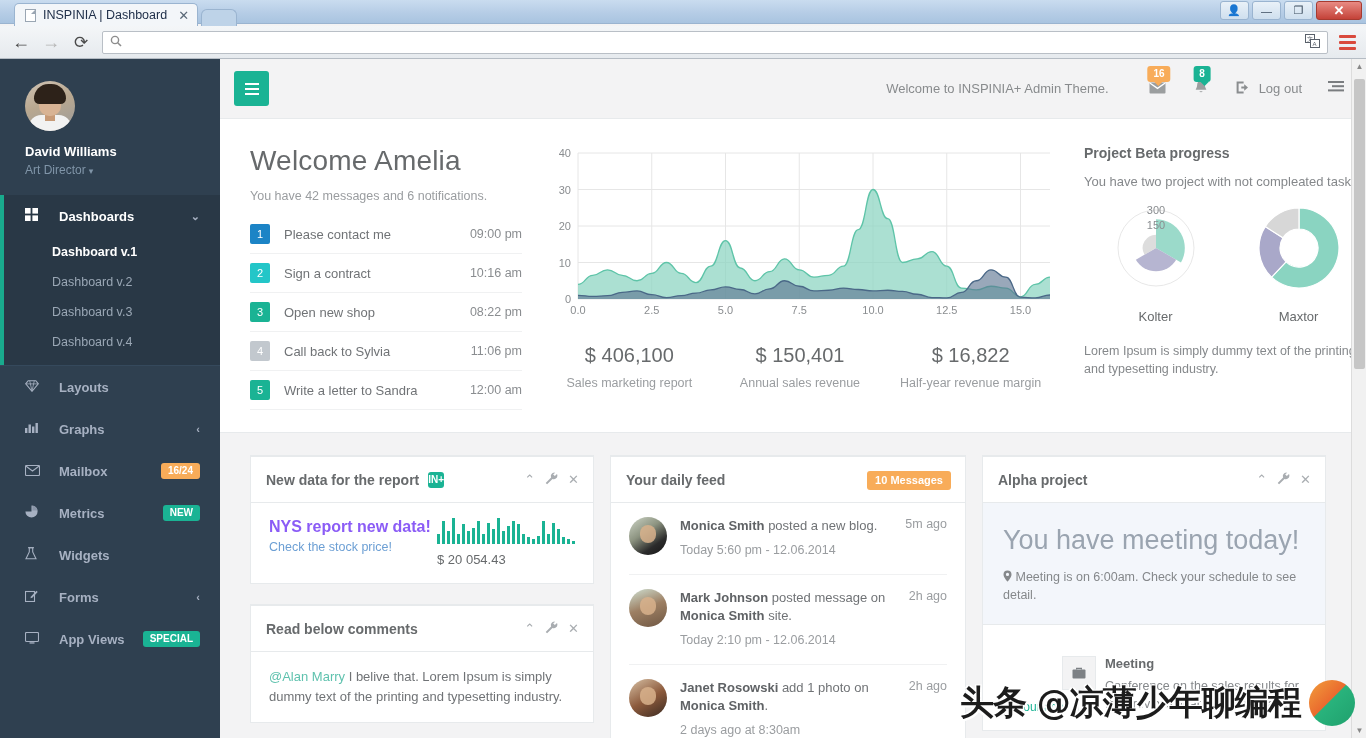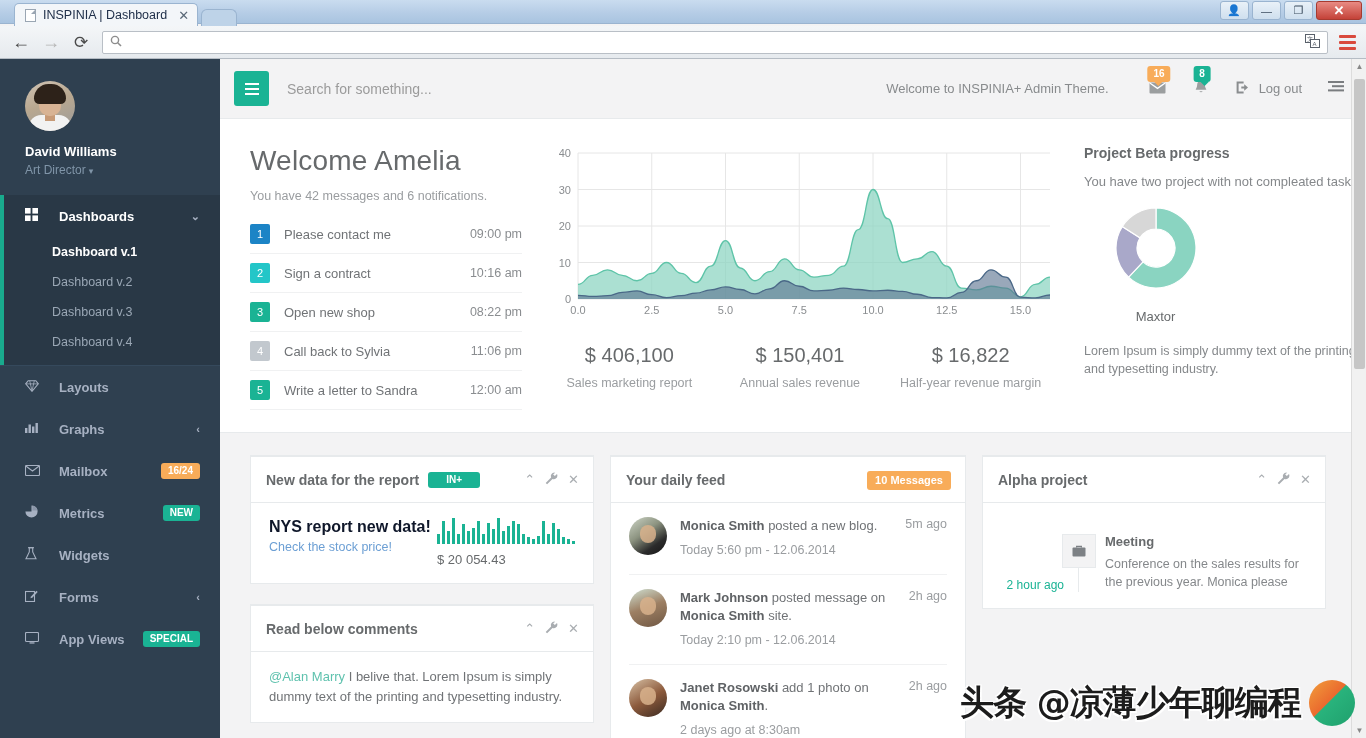--- a/index.html
+++ b/index.html
@@ -212,27 +212,27 @@
   .ibox { background: #fff; border: 1px solid #e7eaec; border-top: 2px solid #e7eaec; margin-bottom: 20px; }
   .ibox-title {
     padding: 13px 14px 12px 15px; border-bottom: 1px solid #e7eaec;
     display: flex; align-items: center; gap: 9px; min-height: 46px;
   }
   .ibox-title h5 { font-size: 14px; font-weight: bold; color: #676a6c; }
   .ibox-tools { margin-left: auto; display: flex; gap: 10px; color: #a9adb1; font-size: 13px; }
   .ibox-tools span { cursor: pointer; }
   .label-badge {
     font-size: 10px; font-weight: bold; color: #fff; background: #1ab394;
-    padding: 3px 18px; border-radius: 3px; line-height: 1;
+    padding: 3px 0; border-radius: 3px; line-height: 1;
   }
   .label-badge.warning { background: #f8ac59; font-size: 11px; padding: 4px 8px; }
   .ibox-content { padding: 15px 18px 16px; }
 
   .report-row { display: flex; align-items: flex-start; }
-  .report-left h2 { font-size: 16px; font-weight: bold; color: #0f172a; }
+  .report-left h2 { font-size: 16px; font-weight: bold; color: #8b5cf6; }
   .report-left a { display: block; font-size: 12.5px; color: #6c9fd4; margin-top: 4px; text-decoration: none; cursor: pointer; }
   .report-right { margin-left: auto; }
   .spark { display: flex; align-items: flex-end; gap: 2px; height: 26px; }
   .spark i { width: 3px; background: #1ab394; display: block; }
   .report-amount { font-size: 13px; color: #676a6c; margin-top: 8px; }
 
   .comment-text { font-size: 13px; color: #707376; line-height: 1.5; }
   .comment-text .mention { color: #5fc2ae; }
 
   .feed-item { display: flex; gap: 13px; padding: 14px 0; border-bottom: 1px solid #f0f1f2; }
@@ -450,21 +450,20 @@
   </div>
 
   <div id="content">
 
     <div id="navbar">
       <div class="hamburger-btn">
           <i></i>
           <i></i>
           <i></i>
         </div>
-      <input class="search-input" value="" placeholder="Search for something..." style="">
       <div class="nav-right">
         <span class="welcome-msg">Welcome to INSPINIA+ Admin Theme.</span>
         <span class="nav-ico-wrap">
           <svg width="17" height="12" viewBox="0 0 17 12">
               <rect x="0.5" y="0.5" width="16" height="11" rx="1" fill="#9b9e9f"></rect>
               <path d="M0.8 1 8.5 6.4 16.2 1" fill="none" stroke="#fff" stroke-width="1.3"></path>
             </svg>
           <span class="count-badge warning">16</span>
         </span>
         <span class="nav-ico-wrap">
@@ -575,20 +574,31 @@
             <div class="v">$ 16,822</div>
             <div class="l">Half-year revenue margin</div>
           </div>
         </div>
       </div>
 
       <div class="hero-right">
         <div class="hr-title">Project Beta progress</div>
         <div class="hr-text">You have two project with not compleated task.</div>
         <div class="pies">
+          <div class="pie-cell">
+            <svg id="pie-kolter-svg" width="110" height="100" viewBox="0 0 110 100">
+                <circle cx="55" cy="48" r="38" fill="none" stroke="#e8e8e8" stroke-width="1"></circle>
+                <path d="M55,48 L55,19.183333333333334 A28.816666666666666,28.816666666666666 0 0 1 79.95596538572158,62.40833333333333 Z" fill="#8ad4c1" fill-opacity="0.85"></path>
+                <path d="M55,48 L75.15674127308282,59.6375 A23.275000000000002,23.275000000000002 0 0 1 34.843258726917185,59.6375 Z" fill="#a9a8c9" fill-opacity="0.85"></path>
+                <path d="M55,48 L43.481862129666965,54.65 A13.3,13.3 0 0 1 55,34.7 Z" fill="#d7d7d7" fill-opacity="0.85"></path>
+                <text x="55" y="14" font-size="11" fill="#8a8d90" text-anchor="middle" font-family="Liberation Sans, sans-serif">300</text>
+                <text x="55" y="29" font-size="11" fill="#8a8d90" text-anchor="middle" font-family="Liberation Sans, sans-serif">150</text>
+              </svg>
+            <div class="pie-label">Kolter</div>
+          </div>
           <div class="pie-cell">
             <svg id="pie-maxtor-svg" width="110" height="100" viewBox="0 0 110 100">
                 <path d="M55,8 A40,40 0 1 1 27.618115762852465,77.15874509685648 L41.99360498735492,61.85040392100682 A19,19 0 1 0 55,29 Z" fill="#8ad4c1" stroke="#fff" stroke-width="1.2"></path>
                 <path d="M27.618115762852465,77.15874509685648 A40,40 0 0 1 21.226882979919395,26.56692820084014 L38.95776941546171,37.819290895399064 A19,19 0 0 0 41.99360498735492,61.85040392100682 Z" fill="#a9a8c9" stroke="#fff" stroke-width="1.2"></path>
                 <path d="M21.226882979919395,26.56692820084014 A40,40 0 0 1 54.99999999999999,8 L55,29 A19,19 0 0 0 38.95776941546171,37.819290895399064 Z" fill="#d7d7d7" stroke="#fff" stroke-width="1.2"></path>
               </svg>
             <div class="pie-label">Maxtor</div>
           </div>
         </div>
         <div class="hr-foot">Lorem Ipsum is simply dummy text of the printing and typesetting industry.</div>
@@ -719,20 +729,31 @@
             <span class="ibox-tools">
               <span>⌃</span>
               <span>
                 <svg width="13" height="13" viewBox="0 0 13 13">
                     <path d="M9.3 0.6a3.5 3.5 0 0 0-3.2 4.9L0.7 10.9l1.4 1.4 5.4-5.4a3.5 3.5 0 0 0 4.9-3.2 3.5 3.5 0 0 0-.4-1.6L9.8 3.9 8.1 2.2 10 0.9a3.5 3.5 0 0 0-.7-.3z" fill="#a9adb1"></path>
                   </svg>
               </span>
               <span>✕</span>
             </span>
           </div>
+          <div class="alpha-hero">
+            <h1>You have meeting today!</h1>
+            <p>
+              <span>
+                <svg width="9" height="12" viewBox="0 0 9 12" style="vertical-align:-1px">
+                    <path d="M4.5 0.4a4 4 0 0 0-4 4c0 3 4 7.2 4 7.2s4-4.2 4-7.2a4 4 0 0 0-4-4zm0 5.6a1.6 1.6 0 1 1 0-3.2 1.6 1.6 0 0 1 0 3.2z" fill="#85888b"></path>
+                  </svg>
+              </span>
+              <span>Meeting is on 6:00am. Check your schedule to see detail.</span>
+            </p>
+          </div>
           <div class="ibox-content">
             <div class="timeline-row">
               <div class="tl-left">
                 <div class="tl-ico">
                   <svg width="14" height="12" viewBox="0 0 14 12">
                       <rect x="0.5" y="2.5" width="13" height="9" rx="1" fill="#7d8185"></rect>
                       <path d="M4.6 2.5V1.3h4.8v1.2" fill="none" stroke="#7d8185" stroke-width="1.2"></path>
                     </svg>
                 </div>
                 <span class="tl-date">2 hour ago</span>

